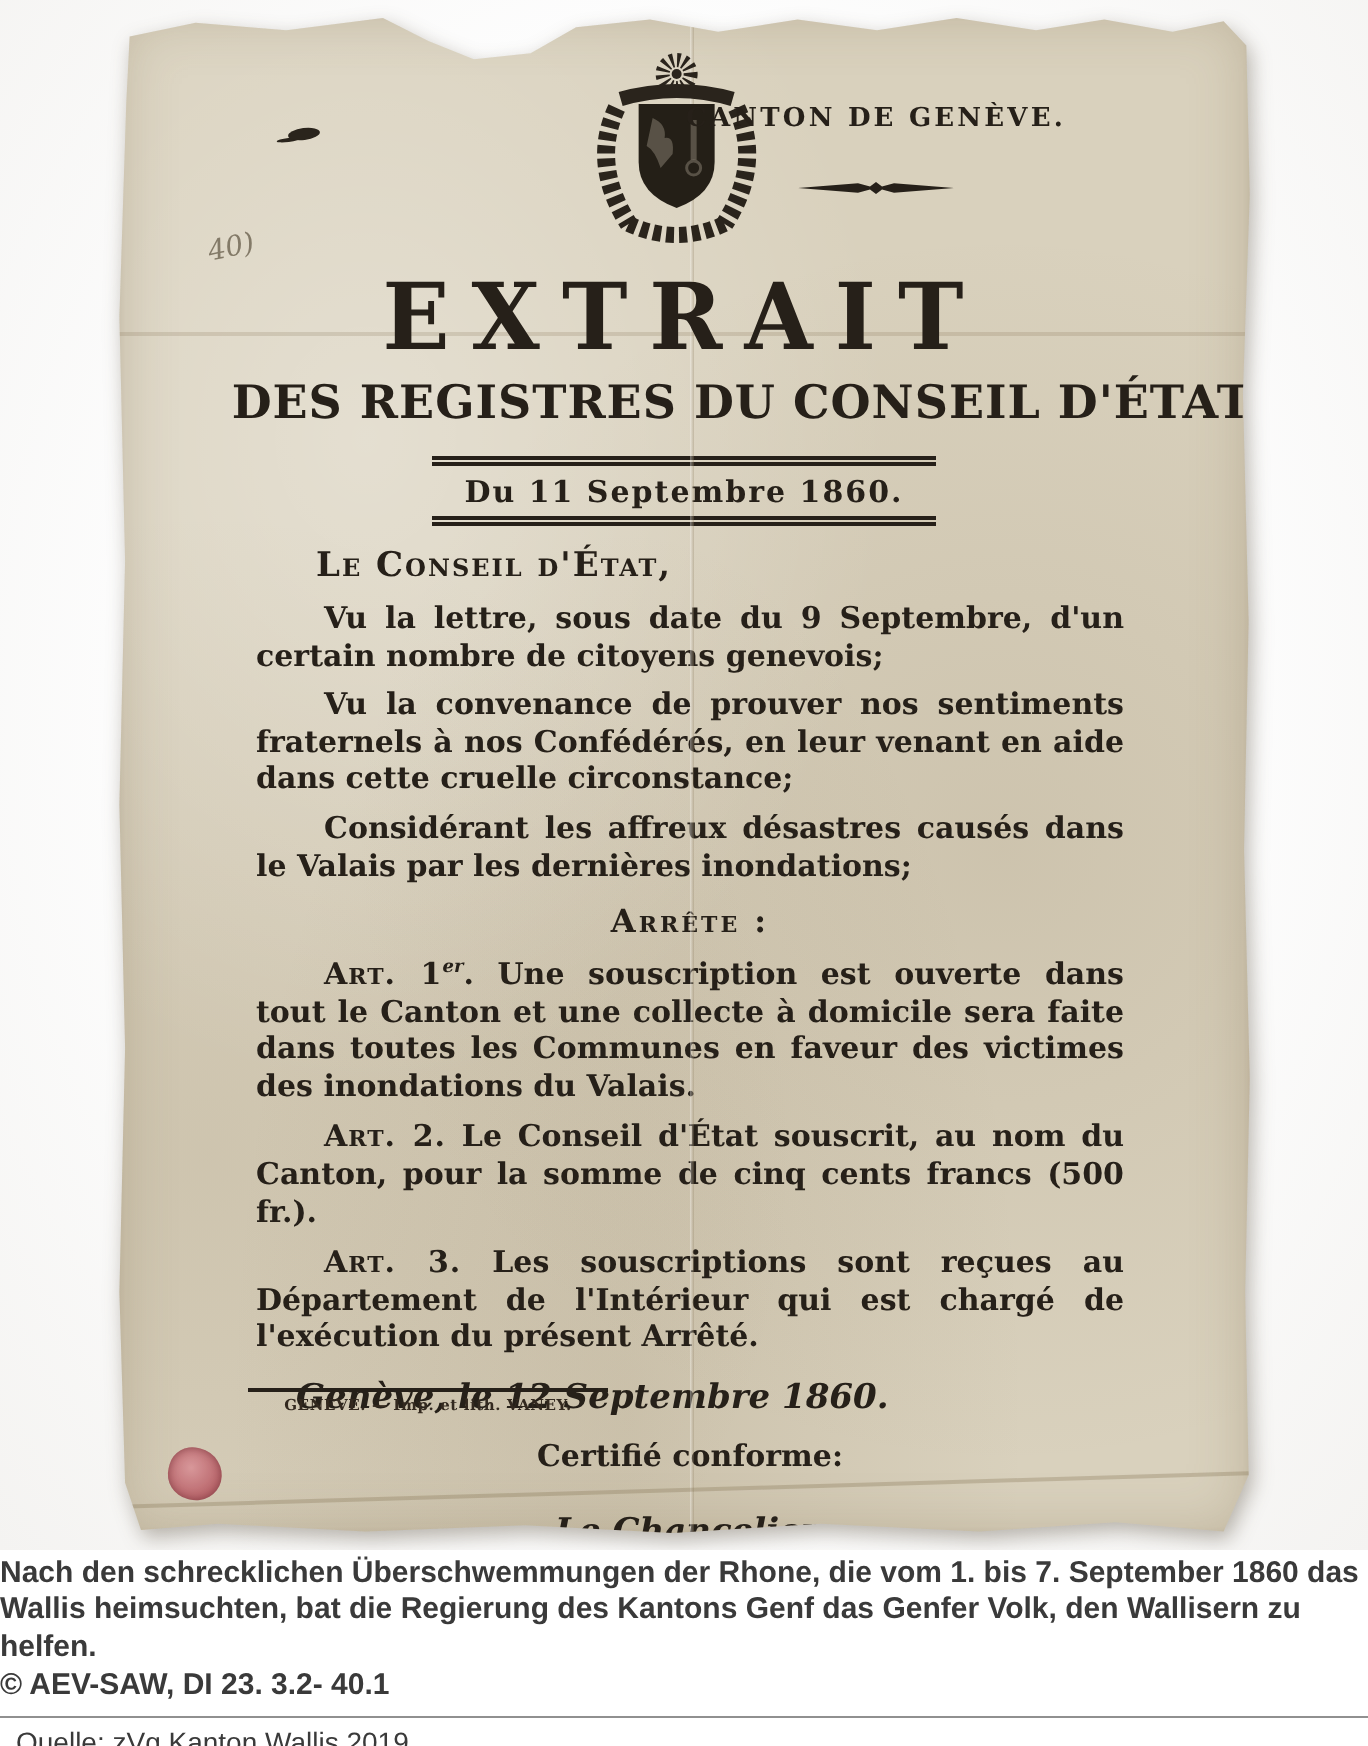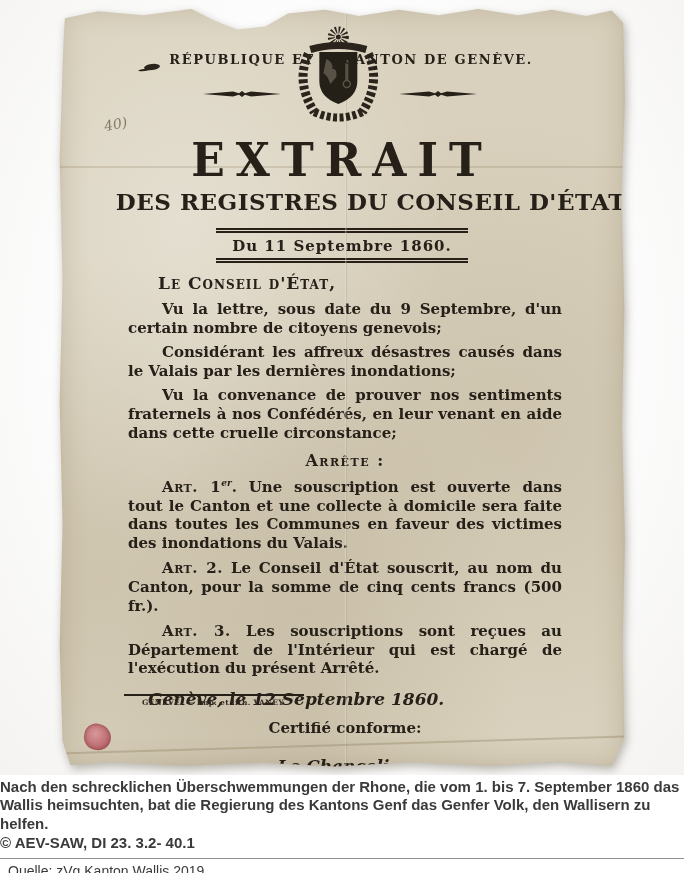--- a/index.html
+++ b/index.html
@@ -105,28 +105,20 @@
 
   <div class="photo">
     <div class="paper-wrap">
       <div class="paper">
 
         <div class="crease crease-v"></div>
         <div class="crease crease-h1"></div>
         <div class="crease crease-d"></div>
 
         <div class="masthead">
-          <div class="mh-col mh-left">
-            <div class="mh-label">RÉPUBLIQUE ET</div>
-            <div class="mh-orn">
-              <svg width="78" height="8" viewBox="0 0 78 8">
-                  <polygon points="0,4 30,1.6 36,3.2 39,1 42,3.2 48,1.6 78,4 48,6.4 42,4.8 39,7 36,4.8 30,6.4" fill="#262019"></polygon>
-                </svg>
-            </div>
-          </div>
 
           <div class="arms">
             <svg width="92" height="98" viewBox="0 0 92 98">
               <circle cx="46" cy="13" r="7" fill="none" stroke="#2a241c" stroke-width="7" stroke-dasharray="1.5 1.8"></circle>
               <circle cx="46" cy="13" r="2.5" fill="#2a241c"></circle>
               <path d="M17 22 Q46 14 75 22 L73 29 Q46 21 19 29 Z" fill="#2a241c"></path>
               <path d="M16 30 Q3 58 22 88" stroke="#2a241c" stroke-width="9" fill="none" stroke-dasharray="4 2.5"></path>
               <path d="M76 30 Q89 58 70 88" stroke="#2a241c" stroke-width="9" fill="none" stroke-dasharray="4 2.5"></path>
               <path d="M22 88 Q46 99 70 88" stroke="#2a241c" stroke-width="8" fill="none" stroke-dasharray="4 2.5"></path>
               <path d="M27 28 h38 v29 q0 16 -19 23 q-19 -7 -19 -23 Z" fill="#241f17"></path>
@@ -149,22 +141,22 @@
           <div class="pencil-mark">40)</div>
         </div>
 
         <div class="title">EXTRAIT</div>
         <div class="subtitle">DES REGISTRES DU CONSEIL D'ÉTAT</div>
         <div class="date-banner">Du 11 Septembre 1860.</div>
 
         <div class="body">
           <p class="salutation">Le Conseil d'État,</p>
           <p class="cons">Vu la lettre, sous date du 9 Septembre, d'un certain nombre de citoyens genevois;</p>
+          <p class="cons">Vu la convenance de prouver nos sentiments fraternels à nos Confédérés, en leur venant en aide dans cette cruelle circonstance;</p>
           <p class="cons">Considérant les affreux désastres causés dans le Valais par les dernières inondations;</p>
-          <p class="cons">Vu la convenance de prouver nos sentiments fraternels à nos Confédérés, en leur venant en aide dans cette cruelle circonstance;</p>
 
           <p class="decree-heading">Arrête :</p>
 
           <p class="article"><span class="art-label">Art. 1</span><span class="art-sup">er</span><span>. Une souscription est ouverte dans tout le Canton et une collecte à domicile sera faite dans toutes les Communes en faveur des victimes des inondations du Valais.</span></p>
           <p class="article"><span class="art-label">Art. 2.</span><span> Le Conseil d'État souscrit, au nom du Canton, pour la somme de cinq cents francs (500 fr.).</span></p>
           <p class="article"><span class="art-label">Art. 3.</span><span> Les souscriptions sont reçues au Département de l'Intérieur qui est chargé de l'exécution du présent Arrêté.</span></p>
 
           <p class="place-date">Genève, le 12 Septembre 1860.</p>
           <p class="certified">Certifié conforme:</p>
           <p class="sig-title">Le Chancelier,</p>

